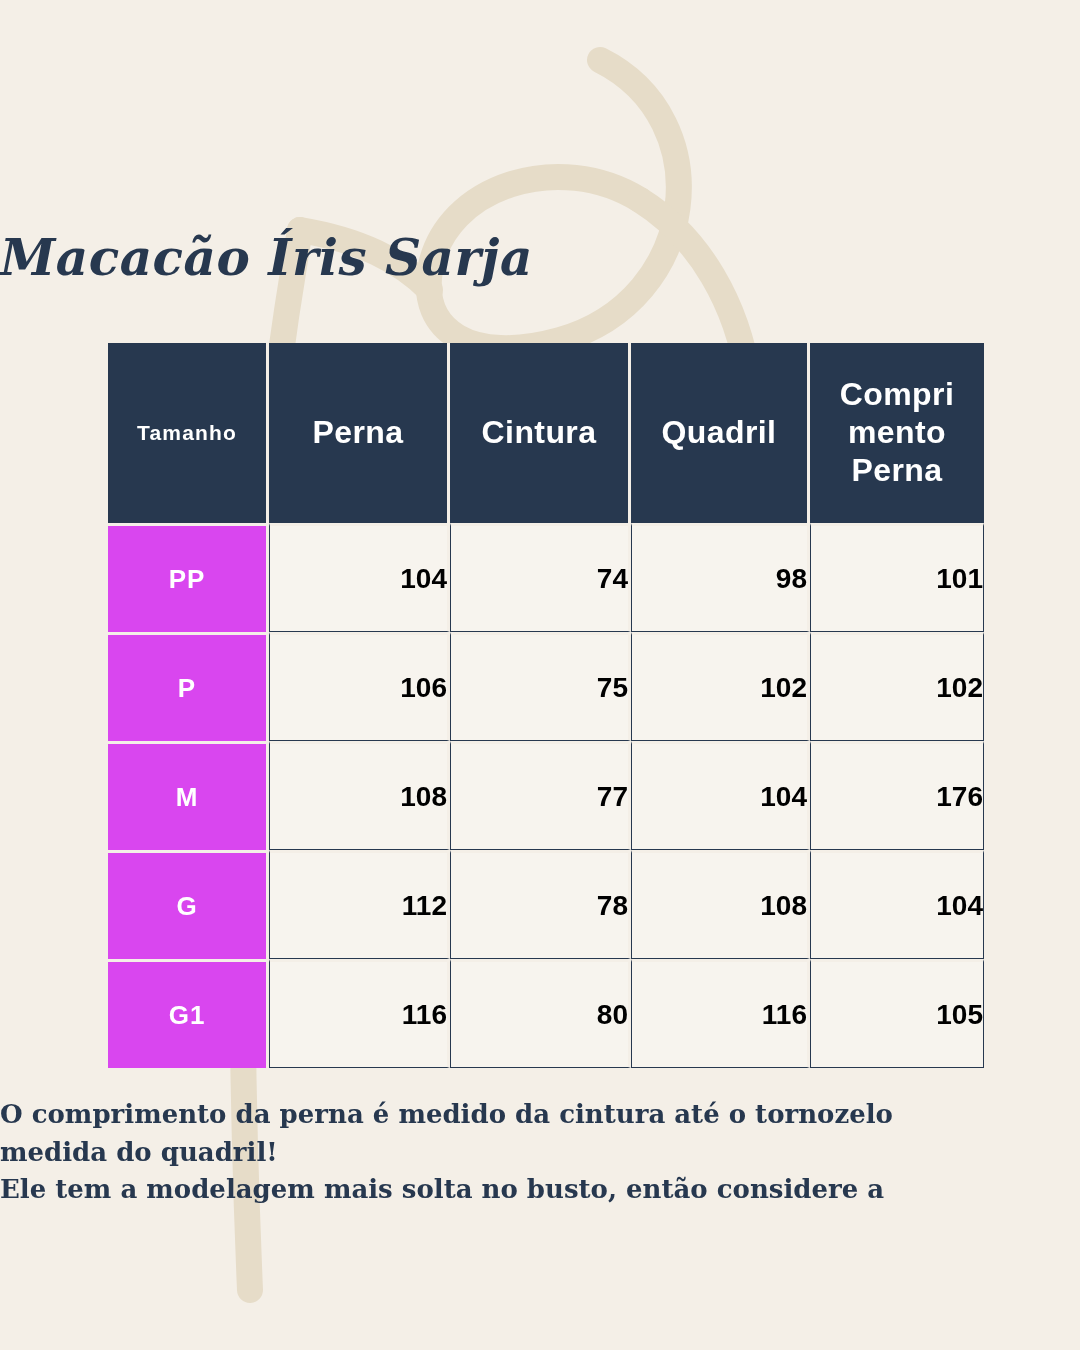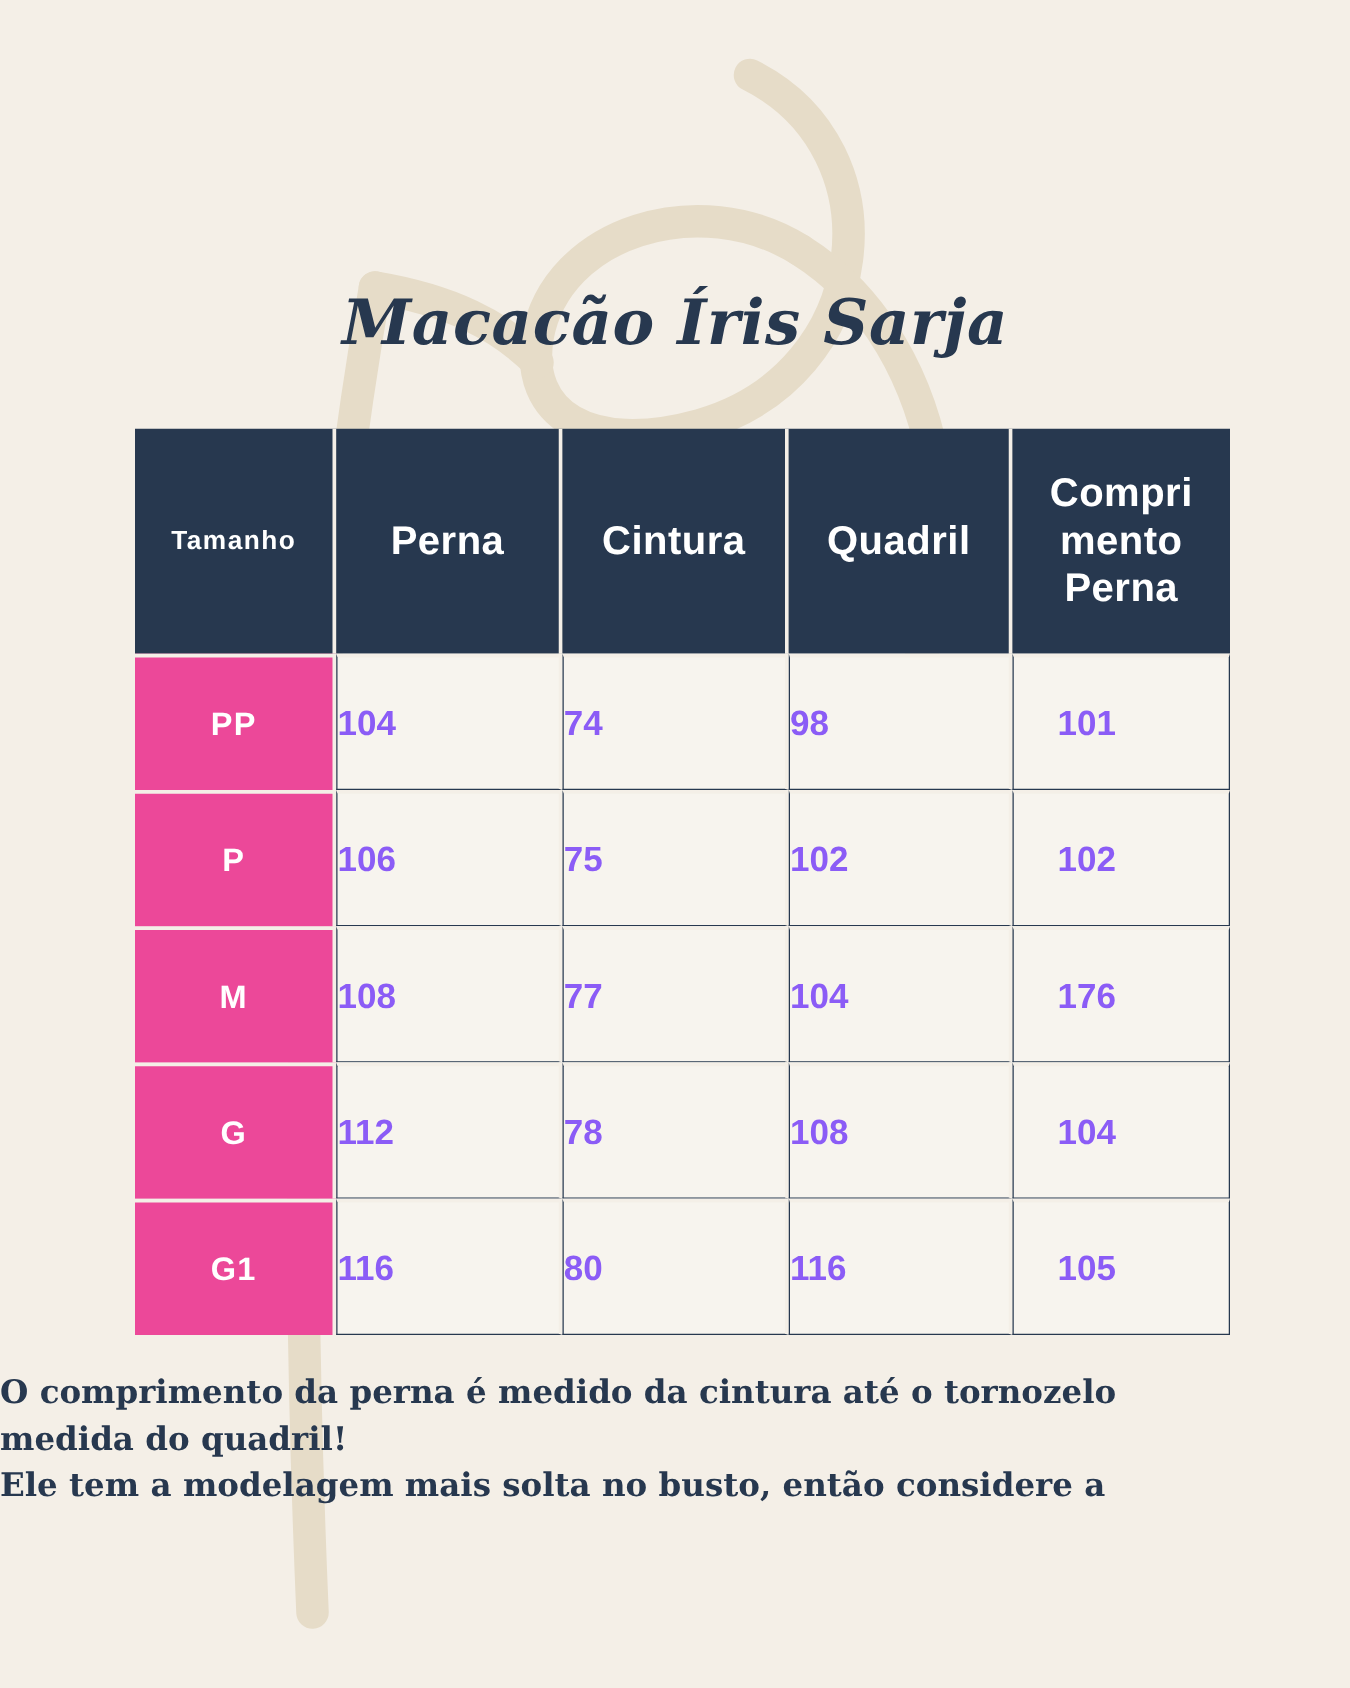--- a/index.html
+++ b/index.html
@@ -32,21 +32,21 @@
     width: 1080px;
     height: 1350px;
     box-sizing: border-box;
   }
 
   .title {
     position: absolute;
     top: 228px;
     left: 0;
     width: 1080px;
-    text-align: center;
+    text-align: left;
     font-family: "DejaVu Serif", "Liberation Serif", serif;
     font-style: italic;
     font-weight: 700;
     font-size: 50px;
     letter-spacing: 0.5px;
     color: #27384f;
   }
 
   .table-wrap {
     position: absolute;
@@ -83,38 +83,38 @@
   }
   .hdr-cell:last-child { border-right: none; }
   .hdr-cell.small {
     font-size: 21px;
     letter-spacing: 1.2px;
     margin-top: 24px;
   }
 
   
   .size-cell {
-    background: #ec4899;
+    background: #d946ef;
     color: #ffffff;
     height: 106px;
     text-align: center;
     vertical-align: middle;
     font-weight: 700;
     font-size: 26px;
     letter-spacing: 1px;
     border-top: 3px solid #f4efe7;
     border-right: 3px solid #f4efe7;
   }
 
   
   .val-cell {
     background: #f7f4ee;
-    color: #8b5cf6;
+    color: #000000;
     height: 106px;
-    text-align: left;
+    text-align: right;
     vertical-align: middle;
     font-weight: 700;
     font-size: 28px;
     border: 1px solid #27384f;
     border-top: 3px solid #f4efe7;
     border-right: 3px solid #f4efe7;
     box-sizing: border-box;
   }
   .val-cell:last-child { border-right: 1px solid #27384f; padding-left: 35px; }
 

